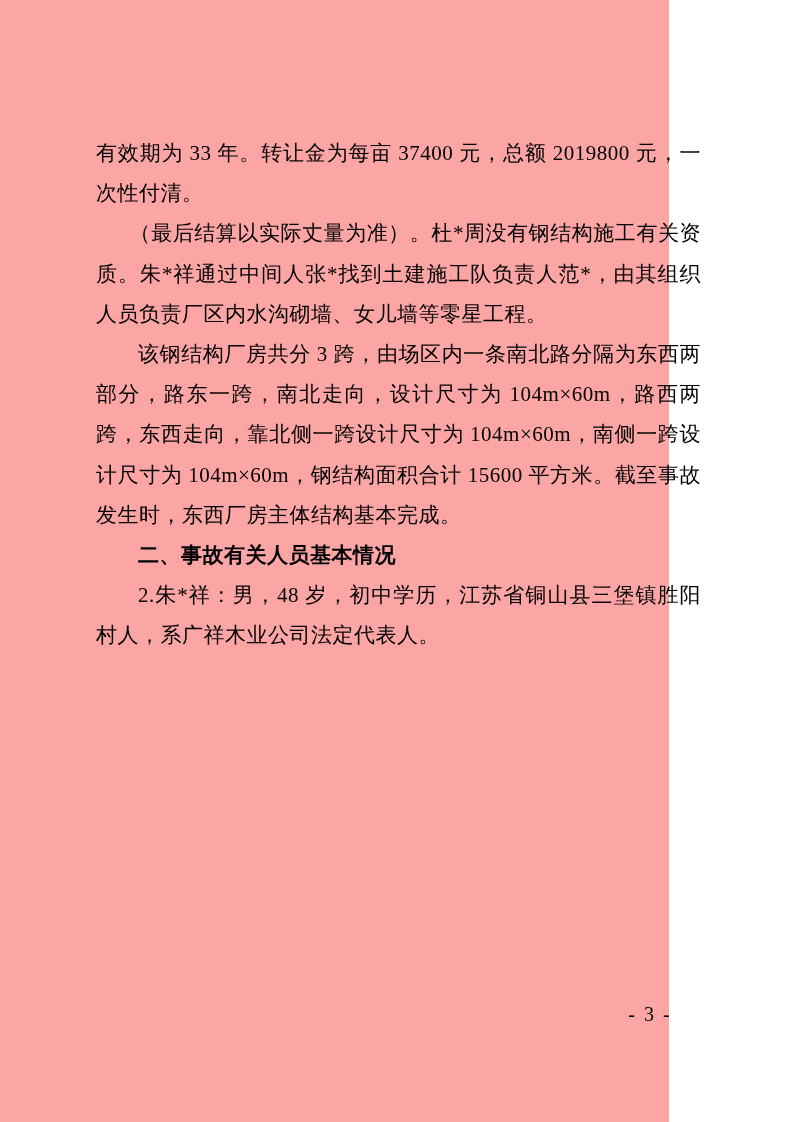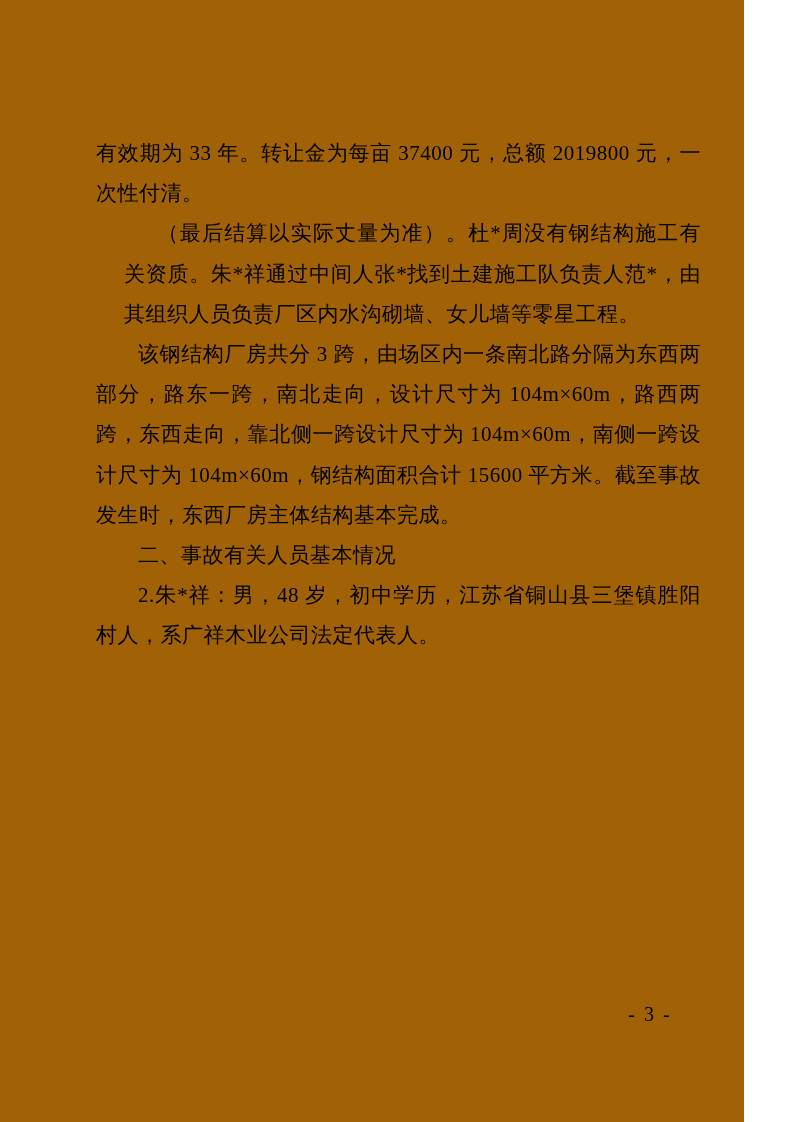--- a/index.html
+++ b/index.html
@@ -11,23 +11,23 @@
     height: 1122px;
     position: relative;
     overflow: hidden;
     background: #ffffff;
     color: #000000;
     font-family: "Liberation Serif", "DejaVu Serif", serif;
   }
   .page {
     position: absolute;
     left: 0; top: 0;
-    width: 744px;
+    width: 669px;
     height: 1122px;
-    background: #a16207;
+    background: #fca5a5;
   }
   .content {
     position: absolute;
     left: 96px;
     top: 133px;
     width: 605px;
     font-size: 21px;
     line-height: 40.2px;
     text-align: justify;
     letter-spacing: 0.5px;
@@ -35,24 +35,23 @@
   .content p {
     margin: 0;
     padding: 0;
     text-indent: 2em;
   }
   .content p.no-indent {
     text-indent: 0;
   }
   .content p.bracket-indent {
     text-indent: 1.6em;
-    margin-left: 28px;
   }
   .content p.heading {
-    font-weight: normal;
+    font-weight: bold;
   }
   .page-number {
     position: absolute;
     top: 1002px;
     left: 612px;
     width: 76px;
     text-align: center;
     font-size: 20px;
     line-height: 24px;
     letter-spacing: 2px;

